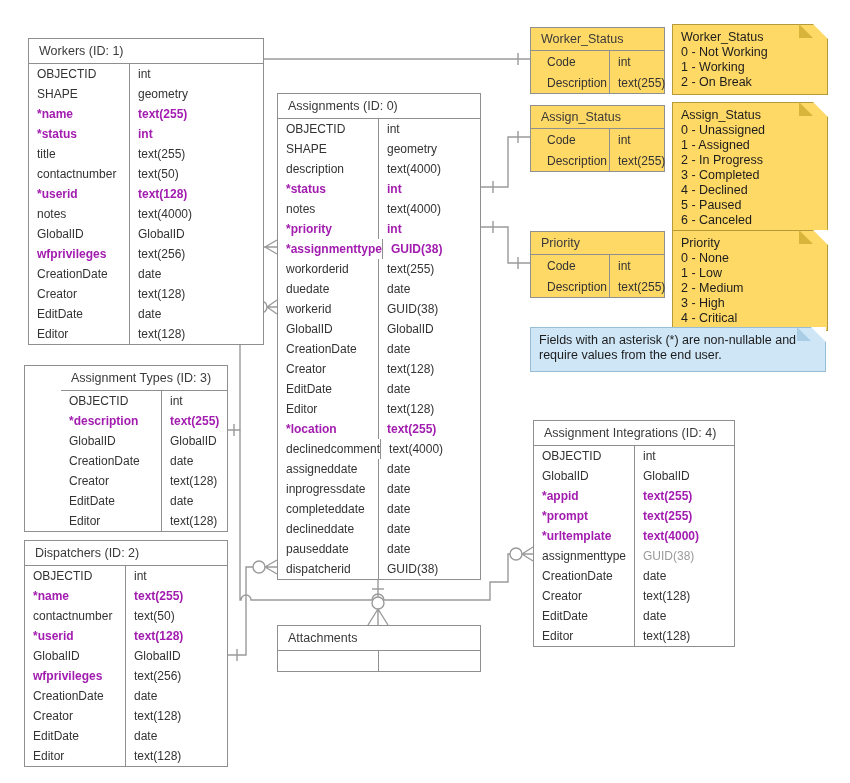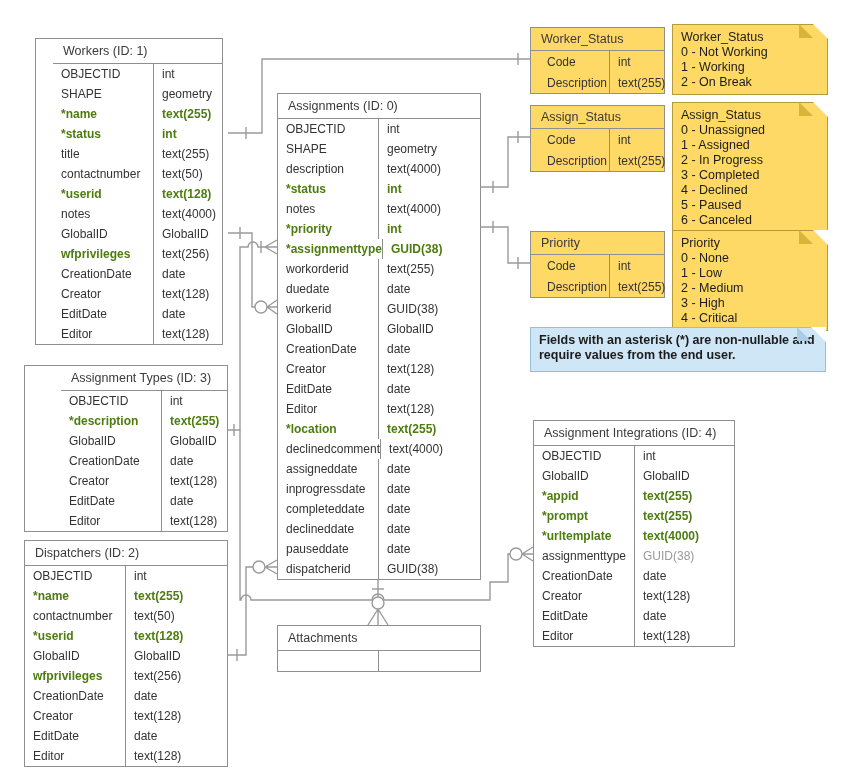--- a/index.html
+++ b/index.html
@@ -8,21 +8,21 @@
   svg.rels{position:absolute;left:0;top:0;pointer-events:none;}
 
   
   .etable{position:absolute;background:#fff;border:1.4px solid #8f8f8f;box-sizing:border-box;}
   .ehead{height:24px;display:flex;align-items:center;padding-left:10px;
          border-bottom:1.4px solid #8f8f8f;font-size:12.5px;color:#3a3a3a;}
   .erow{display:flex;height:20px;align-items:center;font-size:12px;color:#333;}
   .erow .fname{flex:0 0 92px;padding-left:8px;align-self:stretch;display:flex;align-items:center;
                border-right:1.4px solid #8f8f8f;}
   .erow .ftype{padding-left:8px;}
-  .b{font-weight:bold;color:#4d7c0f;}
+  .b{font-weight:bold;color:#a21caf;}
   .muted{color:#9a9a9a;}
 
   
   .ytable{background:#ffd966;}
   .ytable .ehead{height:22px;border-bottom:1.4px solid #8f8f8f;}
   .ytable .erow{height:21px;}
   .ytable .erow .fname{flex:0 0 62px;border-right:1.4px solid #8f8f8f;padding-left:16px;}
 
   
   .note{position:absolute;box-sizing:border-box;padding:5px 8px 4px 8px;
@@ -90,21 +90,21 @@
     </g>
 
     <g>
       <path d="M 378 577 V 597"></path>
       <line x1="372" y1="589" x2="384" y2="589"></line>
       <circle cx="378" cy="603" r="6" fill="#fff"></circle>
       <path d="M 378 609 L 368 625 M 378 609 L 378 625 M 378 609 L 388 625"></path>
     </g>
   </svg>
 
-  <div class="etable" style="left:35px;top:38px;width:188px;padding-left:17px;">
+  <div class="etable" style="left:28px;top:38px;width:236px;">
     <div class="ehead">Workers (ID: 1)</div>
     <div>
         <div class="erow">
           <span class="fname">OBJECTID</span>
           <span class="ftype">int</span>
         </div>
         <div class="erow">
           <span class="fname">SHAPE</span>
           <span class="ftype">geometry</span>
         </div>
@@ -455,17 +455,17 @@
 
   <div class="note yellow" style="left:672px;top:230px;width:156px;min-height:99px;">
       <div class="nline">Priority</div>
       <div class="nline">0 - None</div>
       <div class="nline">1 - Low</div>
       <div class="nline">2 - Medium</div>
       <div class="nline">3 - High</div>
       <div class="nline">4 - Critical</div>
     </div>
 
-  <div class="note blue" style="left:530px;top:327px;width:296px;min-height:45px;font-weight:bold;">
+  <div class="note blue" style="left:530px;top:327px;width:296px;min-height:45px;">
     <div class="nline">Fields with an asterisk (*) are non-nullable and require values from the end user.</div>
   </div>
 
 </div>
 
 </body></html>

